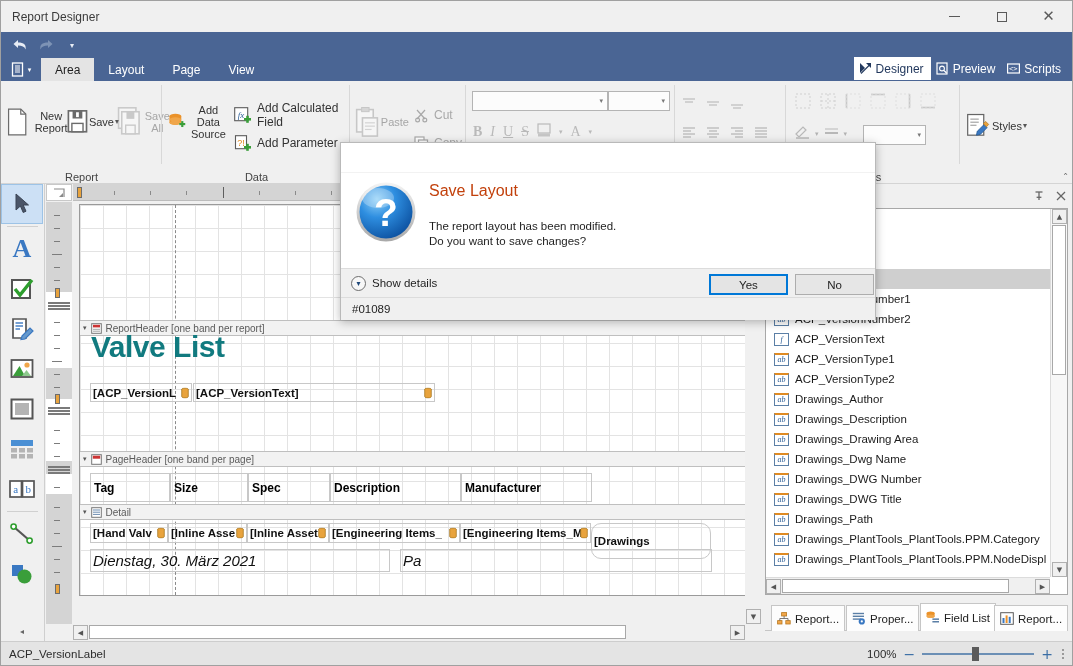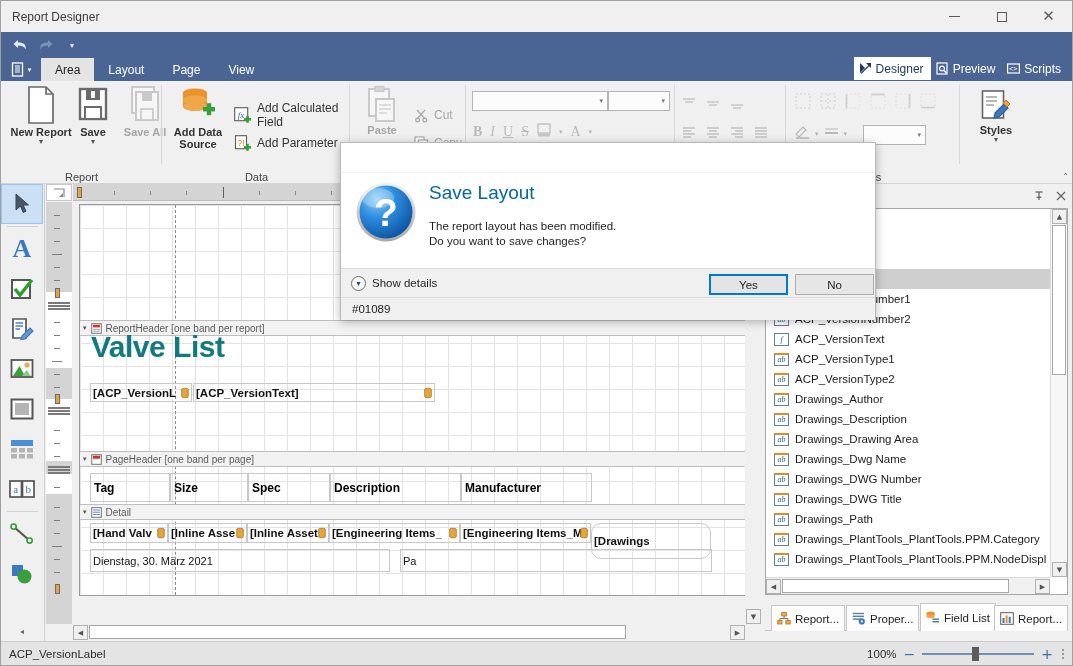--- a/index.html
+++ b/index.html
@@ -70,22 +70,22 @@
   }
   .rgroup { position:absolute; top:0; height:103px; }
   .rgroup-label {
     position:absolute; bottom:1px; left:0; width:100%; text-align:center;
     font-size:11px; color:#444;
   }
   .rgroup-sep { position:absolute; top:4px; bottom:20px; width:1px; background:#d8d8d8; }
 
   .bigbtn {
     position:absolute; top:4px; width:72px; height:74px;
-    display:flex; flex-direction:column; align-items:center; gap:1px;
-    font-size:11px; color:#333; text-align:center;font-weight:bold;
+    display:flex; flex-direction:row; align-items:center; gap:1px;
+    font-size:11px; color:#333; text-align:center;
   }
   .bigbtn .lbl { line-height:12px; }
   .bigbtn.dis { color:#a6a6a6; }
   .dropcaret { font-size:8px; line-height:6px; color:#555; font-family:"DejaVu Sans",sans-serif; }
 
   .smbtn {
     position:absolute; height:24px; display:flex; align-items:center; gap:5px;
     font-size:12px; color:#333; padding:0 3px;
   }
   .smbtn.dis { color:#a8a8a8; }
@@ -168,21 +168,21 @@
 
   .rtitle {
     position:absolute; font-family:"Liberation Sans", sans-serif;
     font-weight:bold; font-size:30px; color:#117a7f; letter-spacing:-0.5px;
   }
   .ctl {
     position:absolute; border:1px solid #c8c8c8; background:transparent;
     font-size:11.5px; font-weight:bold; color:#111;
     display:flex; align-items:center; padding-left:2px; white-space:nowrap; overflow:hidden;
   }
-  .ctl.plain { font-weight:normal; font-size:11px; }
+  .ctl.plain { font-weight:normal; font-size:15px;font-style:italic; }
   .dbglyph {
     position:absolute; right:2px; top:50%; transform:translateY(-50%);
     width:8px; height:11px;
   }
   .colhdr {
     position:absolute; font-size:12px; font-weight:bold; color:#000;
   }
   .hdr-box { position:absolute; border:1px solid #c8c8c8; }
 
   .vscroll-canvas {
@@ -279,21 +279,21 @@
   }
   .dlg-title {
     position:absolute; left:0; top:0; right:0; height:29px;
     display:flex; align-items:center; padding-left:11px;
     font-size:12px; color:#333;
   }
   .dlg-body { position:absolute; left:0; top:29px; right:0; height:96px; background:#fff;
     border-top:1px solid #f2f2f2; }
   .dlg-icon { position:absolute; left:14px; top:8px; width:62px; height:62px; }
   .dlg-head {
-    position:absolute; left:88px; top:9px; font-size:19px; color:#0369a1;
+    position:absolute; left:88px; top:9px; font-size:16px; color:#c2410c;
   }
   .dlg-msg {
     position:absolute; left:88px; top:46px; font-size:11.5px; color:#1e1e1e; line-height:15px;
   }
   .dlg-footer {
     position:absolute; left:0; top:125px; right:0; height:29px;
     background:#f0f0f0; border-top:1px solid #dcdcdc;
     display:flex; align-items:center;
   }
   .dlg-details {

